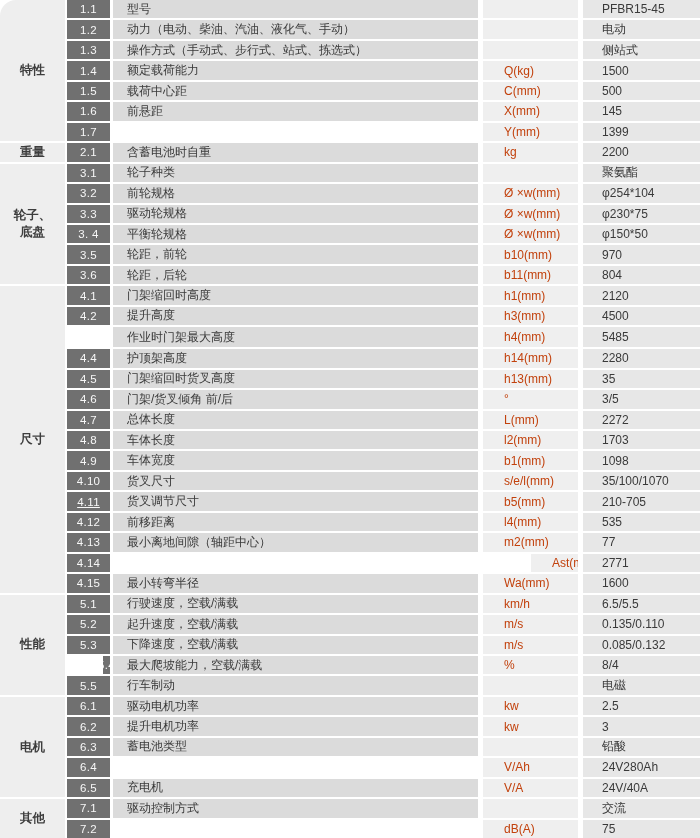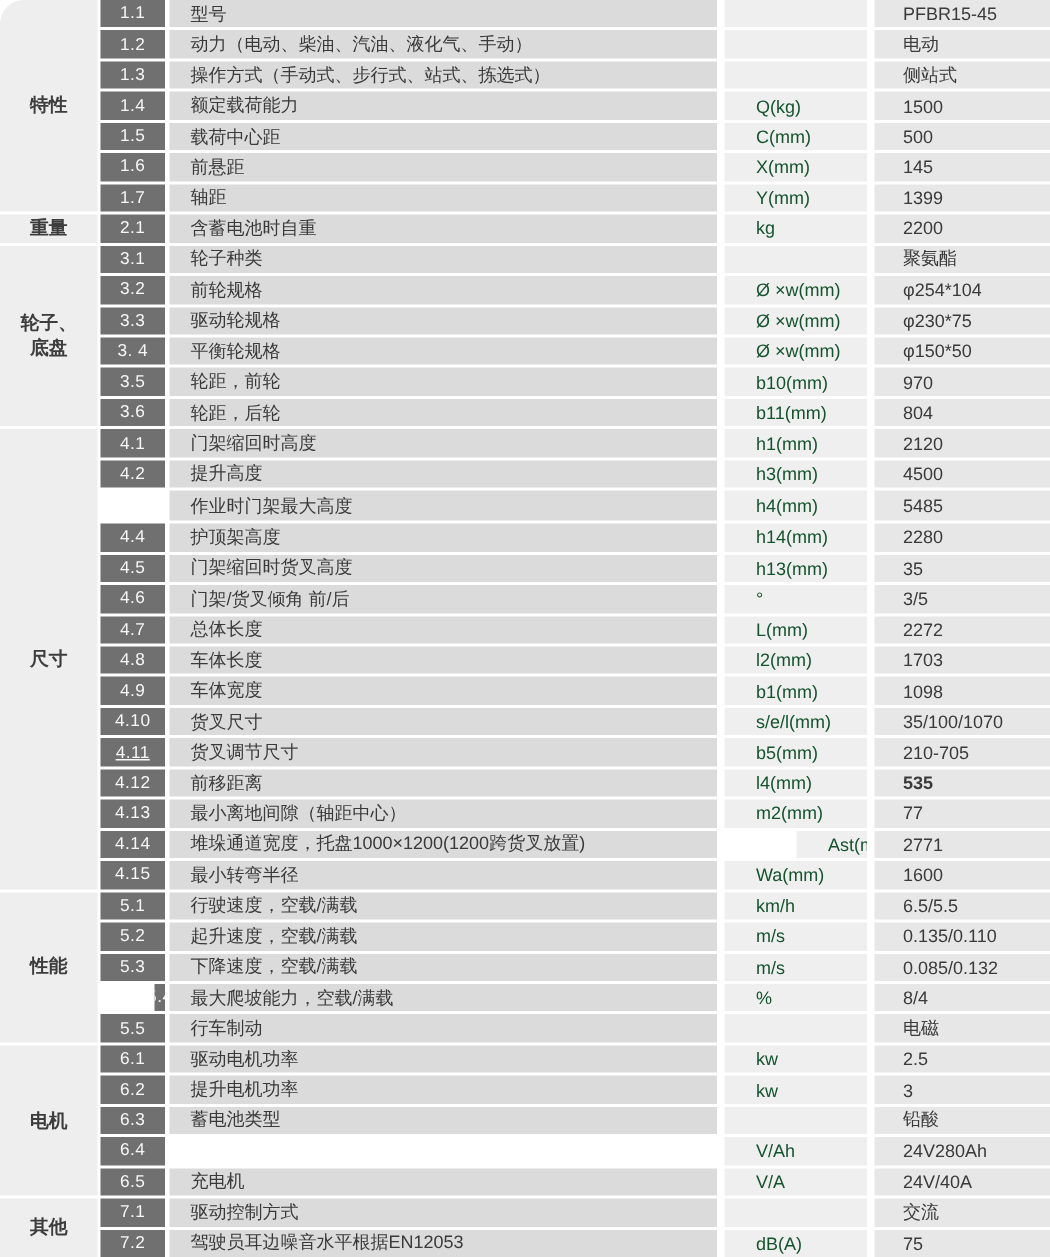--- a/index.html
+++ b/index.html
@@ -53,21 +53,21 @@
     padding-left: 14px;
     font-size: 12px;
     color: #3a3a3a;
     white-space: nowrap;
   }
   .unit {
     grid-column: 7;
     background: #efefef;
     padding-left: 21px;
     font-size: 12px;
-    color: #14532d;
+    color: #c2410c;
     white-space: nowrap;
   }
   .val {
     grid-column: 9;
     background: #e7e7e7;
     padding-left: 19px;
     font-size: 12px;
     color: #3a3a3a;
     white-space: nowrap;
   }
@@ -95,21 +95,20 @@
     <div class="cell val" style="grid-row: 4;">1500</div>
     <div class="cell num" style="grid-row: 5;">1.5</div>
     <div class="cell lbl" style="grid-row: 5;">载荷中心距</div>
     <div class="cell unit" style="grid-row: 5;">C(mm)</div>
     <div class="cell val" style="grid-row: 5;">500</div>
     <div class="cell num" style="grid-row: 6;">1.6</div>
     <div class="cell lbl" style="grid-row: 6;">前悬距</div>
     <div class="cell unit" style="grid-row: 6;">X(mm)</div>
     <div class="cell val" style="grid-row: 6;">145</div>
     <div class="cell num" style="grid-row: 7;">1.7</div>
-    <div class="cell lbl" style="grid-row: 7;">轴距</div>
     <div class="cell unit" style="grid-row: 7;">Y(mm)</div>
     <div class="cell val" style="grid-row: 7;">1399</div>
     <div class="cell cat" style="grid-row: 8 / span 1;">重量</div>
     <div class="cell num" style="grid-row: 8;">2.1</div>
     <div class="cell lbl" style="grid-row: 8;">含蓄电池时自重</div>
     <div class="cell unit" style="grid-row: 8;">kg</div>
     <div class="cell val" style="grid-row: 8;">2200</div>
     <div class="cell cat" style="grid-row: 9 / span 6;">轮子、
 底盘</div>
     <div class="cell num" style="grid-row: 9;">3.1</div>
@@ -177,27 +176,26 @@
     <div class="cell lbl" style="grid-row: 24;">货叉尺寸</div>
     <div class="cell unit" style="grid-row: 24;">s/e/l(mm)</div>
     <div class="cell val" style="grid-row: 24;">35/100/1070</div>
     <div class="cell num" style="grid-row: 25; text-decoration: underline;">4.11</div>
     <div class="cell lbl" style="grid-row: 25;">货叉调节尺寸</div>
     <div class="cell unit" style="grid-row: 25;">b5(mm)</div>
     <div class="cell val" style="grid-row: 25;">210-705</div>
     <div class="cell num" style="grid-row: 26;">4.12</div>
     <div class="cell lbl" style="grid-row: 26;">前移距离</div>
     <div class="cell unit" style="grid-row: 26;">l4(mm)</div>
-    <div class="cell val" style="grid-row: 26; font-weight: bold;">535</div>
+    <div class="cell val" style="grid-row: 26;">535</div>
     <div class="cell num" style="grid-row: 27;">4.13</div>
     <div class="cell lbl" style="grid-row: 27;">最小离地间隙（轴距中心）</div>
     <div class="cell unit" style="grid-row: 27;">m2(mm)</div>
     <div class="cell val" style="grid-row: 27;">77</div>
     <div class="cell num" style="grid-row: 28;">4.14</div>
-    <div class="cell lbl" style="grid-row: 28;">堆垛通道宽度，托盘1000×1200(1200跨货叉放置)</div>
     <div class="cell unit" style="grid-row: 28; margin-left: 48px;">Ast(mm)</div>
     <div class="cell val" style="grid-row: 28;">2771</div>
     <div class="cell num" style="grid-row: 29;">4.15</div>
     <div class="cell lbl" style="grid-row: 29;">最小转弯半径</div>
     <div class="cell unit" style="grid-row: 29;">Wa(mm)</div>
     <div class="cell val" style="grid-row: 29;">1600</div>
     <div class="cell cat" style="grid-row: 30 / span 5;">性能</div>
     <div class="cell num" style="grid-row: 30;">5.1</div>
     <div class="cell lbl" style="grid-row: 30;">行驶速度，空载/满载</div>
     <div class="cell unit" style="grid-row: 30;">km/h</div>
@@ -237,16 +235,15 @@
     <div class="cell num" style="grid-row: 39;">6.5</div>
     <div class="cell lbl" style="grid-row: 39;">充电机</div>
     <div class="cell unit" style="grid-row: 39;">V/A</div>
     <div class="cell val" style="grid-row: 39;">24V/40A</div>
     <div class="cell cat" style="grid-row: 40 / span 2;">其他</div>
     <div class="cell num" style="grid-row: 40;">7.1</div>
     <div class="cell lbl" style="grid-row: 40;">驱动控制方式</div>
     <div class="cell unit" style="grid-row: 40;"></div>
     <div class="cell val" style="grid-row: 40;">交流</div>
     <div class="cell num" style="grid-row: 41;">7.2</div>
-    <div class="cell lbl" style="grid-row: 41;">驾驶员耳边噪音水平根据EN12053</div>
     <div class="cell unit" style="grid-row: 41;">dB(A)</div>
     <div class="cell val" style="grid-row: 41;">75</div>
   </div>
 
 </body></html>

